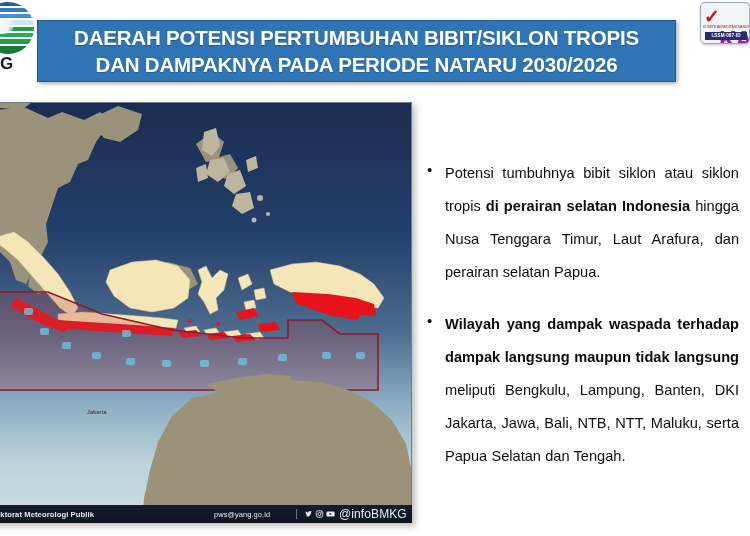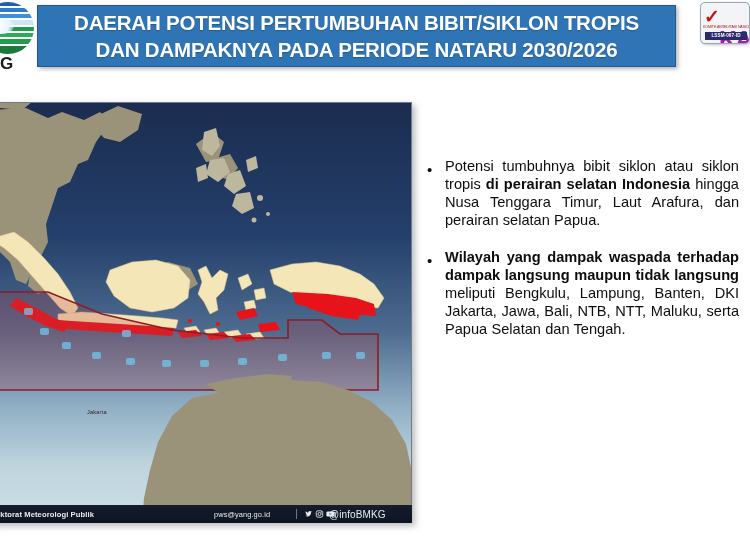--- a/index.html
+++ b/index.html
@@ -39,21 +39,21 @@
     width: 26px; height: 16px; border-radius: 50%;
     background: radial-gradient(circle at 35% 40%, #ffffff 0%, #eaf4ff 60%, rgba(255,255,255,0) 100%);
   }
   .bmkg-text {
     position: absolute; left: 0px; top: 54px;
     font-size: 17px; font-weight: bold; color: #1a1a1a; letter-spacing: -0.5px;
   }
 
   
   .title-banner {
-    position: absolute; left: 37px; top: 5px; width: 639px; height: 62px;
+    position: absolute; left: 37px; top: 20px; width: 639px; height: 62px;
     background: #2f74b5;
     border: 1px solid #24598c;
     box-shadow: 2px 2px 4px rgba(0,0,0,0.30);
     display: flex; flex-direction: column;
     align-items: center; justify-content: center;
   }
   .title-line {
     color: #ffffff; font-weight: bold; font-size: 20.5px;
     line-height: 27px; letter-spacing: -0.2px; white-space: nowrap;
     text-shadow: 0 1px 1px rgba(0,0,0,0.22);
@@ -110,36 +110,36 @@
     position: absolute; left: 222px;
     color: #e8ecf2; font-size: 7.4px; letter-spacing: 0.1px;
   }
   .footer-div {
     position: absolute; left: 304px; top: 4px;
     width: 1px; height: 10px; background: #6d7688;
   }
   .sicons { position: absolute; left: 312px; top: 5px; display: flex; gap: 2px; }
   .sic { width: 9px; height: 8px; display: block; }
   .footer-handle {
-    position: absolute; left: 337px;
-    color: #e8ecf2; font-size: 10px; letter-spacing: 0.1px;
+    position: absolute; left: 347px;
+    color: #e8ecf2; font-size: 12px; letter-spacing: 0.1px;
   }
 
   
   .text-col {
     position: absolute; left: 427px; top: 157px; width: 312px;
   }
   .bullet-row { display: flex; margin-bottom: 19px; }
   .bullet-dot {
     width: 18px; flex: 0 0 18px;
     color: #111; font-size: 15px; line-height: 25.5px; text-align: left;
   }
   .bullet-body {
     flex: 1 1 auto;
-    font-size: 14.6px; line-height: 18px; color: #0d0d0d;
+    font-size: 14.6px; line-height: 33px; color: #0d0d0d;
     text-align: justify; text-justify: inter-word;
     word-spacing: 0.2px;
   }
   .bullet-body b { font-weight: bold; }
 </style>
 </head>
 <body>
 
 <div id="slide">
 

